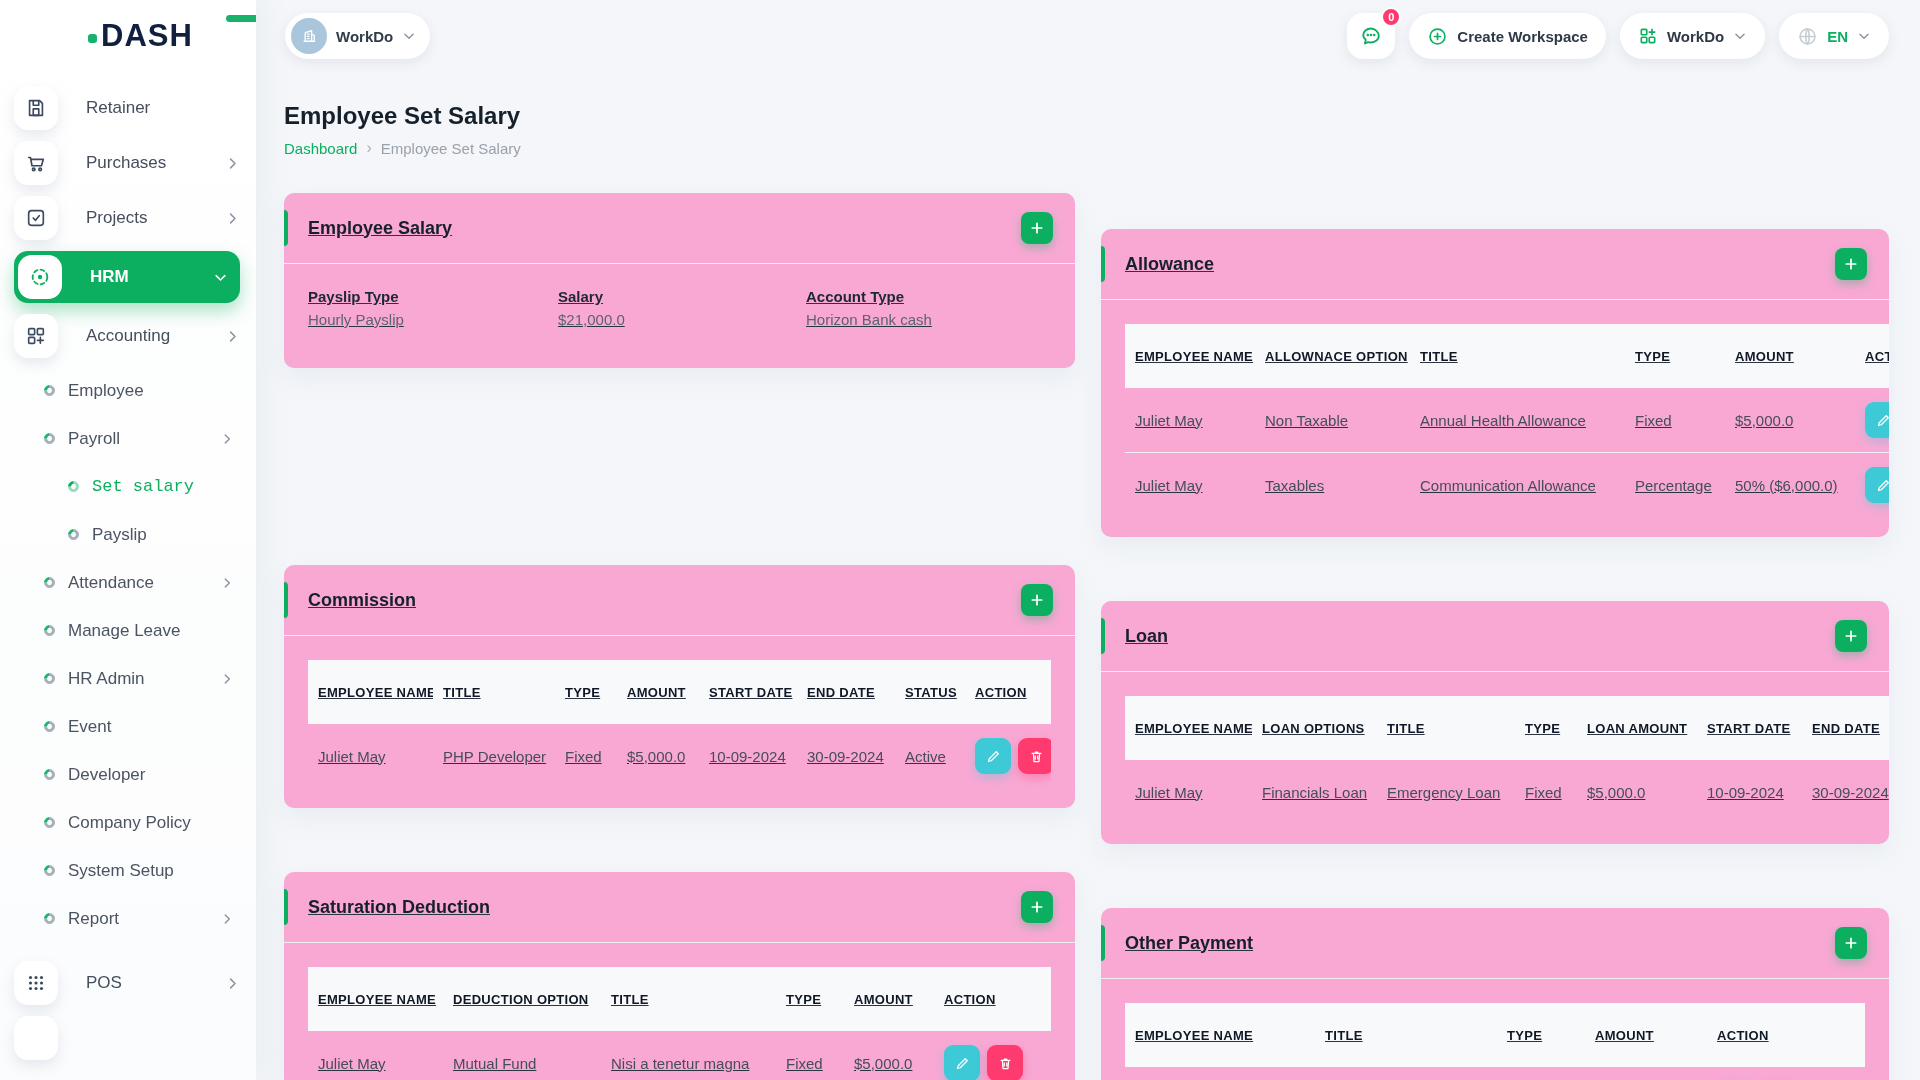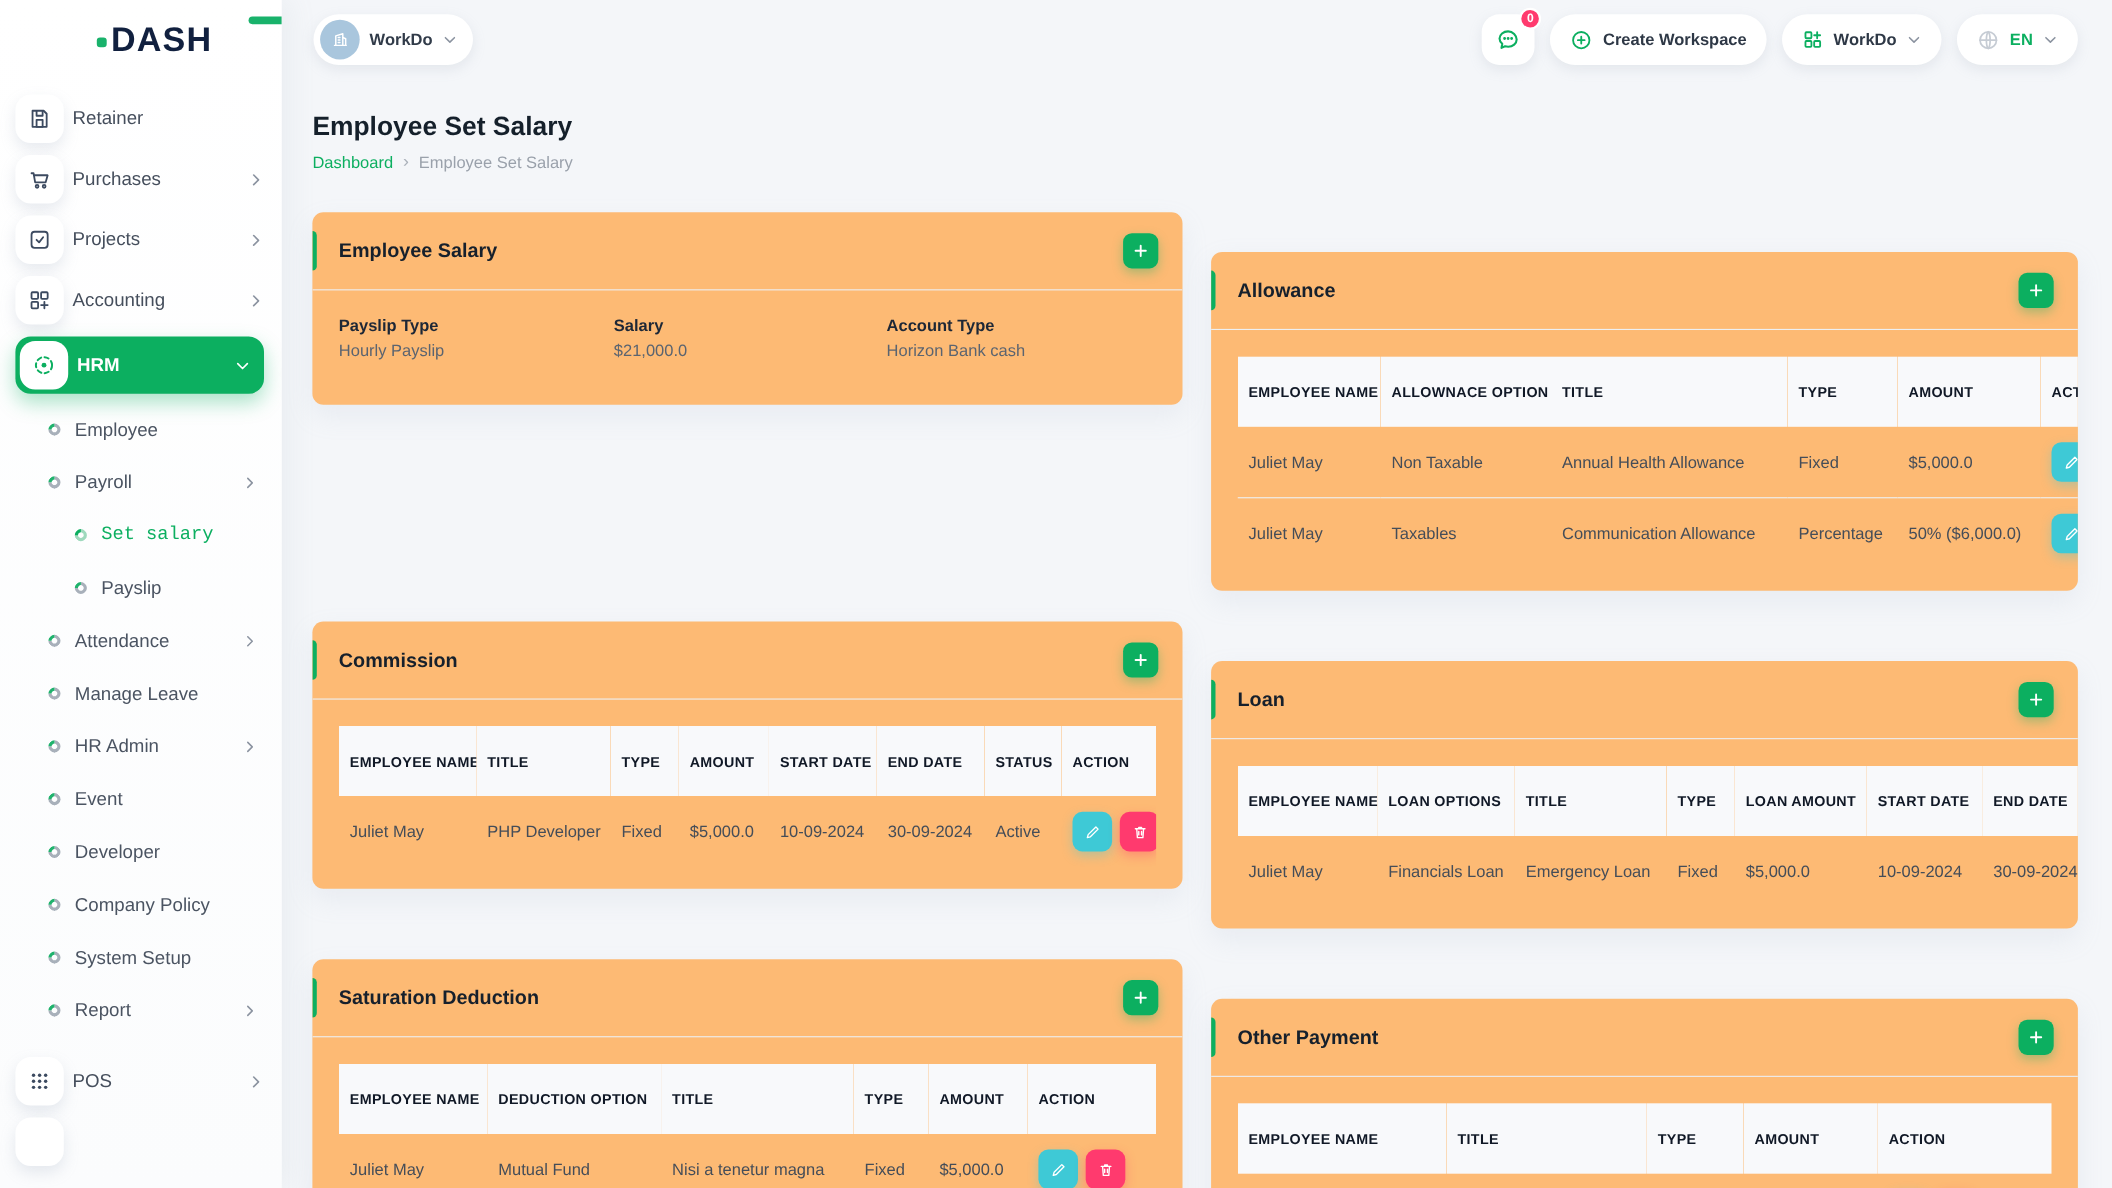--- a/index.html
+++ b/index.html
@@ -21,21 +21,21 @@
   .logo-dot { width:9px; height:9px; border-radius:3px; background:#19b26b; margin-right:4px; margin-top:4px; }
   .logo-text { font-size:31px; font-weight:800; letter-spacing:1px; color:#11203f; position:relative; }
   .logo-bar { position:absolute; right:-28px; top:15px; width:58px; height:7px; border-radius:4px; background:#19b26b; }
   .nav { padding:14px 0 0 0; }
   .nav-item { display:flex; align-items:center; height:44px; margin:0 16px 11px 14px; cursor:pointer; position:relative; }
   .icon-box {
     width:44px; height:44px; border-radius:14px; background:#fff; flex:0 0 44px;
     box-shadow:0 6px 14px rgba(146,161,180,0.22); display:flex; align-items:center; justify-content:center;
     color:#3c4a60;
   }
-  .nav-label { margin-left:8px; font-size:17px; font-weight:500; color:#454e5c; }
+  .nav-label { margin-left:28px; font-size:17px; font-weight:500; color:#454e5c; }
   .nav-chev { margin-left:auto; color:#8b93a0; }
   .nav-item.active {
     background:#0caf60; border-radius:14px; height:52px; padding:0 12px 0 4px;
     box-shadow:0 8px 18px rgba(12,175,96,0.35);
   }
   .nav-item.active .icon-box { box-shadow:none; color:#0caf60; }
   .nav-item.active .nav-label { color:#fff; font-weight:700; }
   .nav-item.active .nav-chev { color:#fff; }
   .subnav { padding:6px 0 2px 0; }
   .sub-item { display:flex; align-items:center; height:31px; margin:0 22px 17px 44px; cursor:pointer; }
@@ -80,21 +80,21 @@
   .page-title { font-size:24px; font-weight:700; color:#15202b; margin-bottom:9px; }
   .breadcrumb { display:flex; align-items:center; gap:9px; font-size:15px; margin-bottom:36px; }
   .bc-home { color:#0caf60; text-decoration:none; cursor:pointer; }
   .bc-sep { color:#aab1ba; font-size:16px; }
   .bc-cur { color:#9aa1ab; }
 
   .grid-row { display:flex; gap:26px; align-items:flex-start; margin-bottom:28px; }
   .col-l { width:791px; flex:0 0 791px; }
   .col-r { width:788px; flex:0 0 788px;margin-top:36px; }
 
-  .card { background:#fdba74; border-radius:10px; box-shadow:0 10px 24px rgba(164,180,198,0.14); overflow:hidden; }
+  .card { background:#f9a8d4; border-radius:10px; box-shadow:0 10px 24px rgba(164,180,198,0.14); overflow:hidden;text-decoration:underline; }
   .card-head { height:70px; display:flex; align-items:center; justify-content:space-between; padding:0 22px 0 24px; position:relative; }
   .card-head::before { content:""; position:absolute; left:0; top:50%; transform:translateY(-50%); width:4px; height:36px; background:#0caf60; border-radius:0 4px 4px 0; }
   .card-title { font-size:18px; font-weight:700; color:#16202c; }
   .add-btn { width:32px; height:32px; border:none; border-radius:8px; background:#0caf60; color:#fff; cursor:pointer; display:flex; align-items:center; justify-content:center; box-shadow:0 4px 10px rgba(12,175,96,0.35); }
   .card-divider { height:1px; background:#edeff2; }
 
   
   .fields { display:flex; padding:24px 24px 40px 24px; }
   .field:nth-child(1){ width:250px; } .field:nth-child(2){ width:248px; }
   .f-label { font-size:15px; font-weight:700; color:#1d2736; margin-bottom:6px; }
@@ -162,48 +162,48 @@
           </svg>
       </span>
       <span class="nav-label">Projects</span>
       <span class="nav-chev">
         <svg width="15" height="15" viewBox="0 0 24 24" fill="none" stroke="currentColor" stroke-width="2.4" stroke-linecap="round" stroke-linejoin="round">
             <polyline points="9 5 16 12 9 19"></polyline>
           </svg>
       </span>
     </div>
 
+    <div class="nav-item active">
+      <span class="icon-box">
+        <svg width="22" height="22" viewBox="0 0 24 24" fill="none" stroke="currentColor" stroke-width="2" stroke-linecap="round">
+            <circle cx="12" cy="12" r="8" stroke-dasharray="4.2 3.4"></circle>
+            <circle cx="12" cy="12" r="2.4" fill="currentColor" stroke="none"></circle>
+          </svg>
+      </span>
+      <span class="nav-label">HRM</span>
+      <span class="nav-chev">
+        <svg width="15" height="15" viewBox="0 0 24 24" fill="none" stroke="currentColor" stroke-width="2.4" stroke-linecap="round" stroke-linejoin="round">
+            <polyline points="5 9 12 16 19 9"></polyline>
+          </svg>
+      </span>
+    </div>
+
     <div class="nav-item">
       <span class="icon-box">
         <svg width="22" height="22" viewBox="0 0 24 24" fill="none" stroke="currentColor" stroke-width="1.8" stroke-linecap="round" stroke-linejoin="round">
             <rect x="4" y="4" width="6.5" height="6.5" rx="1"></rect>
             <rect x="13.5" y="4" width="6.5" height="6.5" rx="1"></rect>
             <rect x="4" y="13.5" width="6.5" height="6.5" rx="1"></rect>
             <path d="M16.75 13.5v6.5M13.5 16.75H20"></path>
           </svg>
       </span>
       <span class="nav-label">Accounting</span>
       <span class="nav-chev">
         <svg width="15" height="15" viewBox="0 0 24 24" fill="none" stroke="currentColor" stroke-width="2.4" stroke-linecap="round" stroke-linejoin="round">
             <polyline points="9 5 16 12 9 19"></polyline>
-          </svg>
-      </span>
-    </div>
-
-    <div class="nav-item active">
-      <span class="icon-box">
-        <svg width="22" height="22" viewBox="0 0 24 24" fill="none" stroke="currentColor" stroke-width="2" stroke-linecap="round">
-            <circle cx="12" cy="12" r="8" stroke-dasharray="4.2 3.4"></circle>
-            <circle cx="12" cy="12" r="2.4" fill="currentColor" stroke="none"></circle>
-          </svg>
-      </span>
-      <span class="nav-label">HRM</span>
-      <span class="nav-chev">
-        <svg width="15" height="15" viewBox="0 0 24 24" fill="none" stroke="currentColor" stroke-width="2.4" stroke-linecap="round" stroke-linejoin="round">
-            <polyline points="5 9 12 16 19 9"></polyline>
           </svg>
       </span>
     </div>
 
     <div class="subnav">
       <div class="sub-item">
         <span class="dot"></span>
         <span class="sub-label">Employee</span>
       </div>
       <div class="sub-item">

